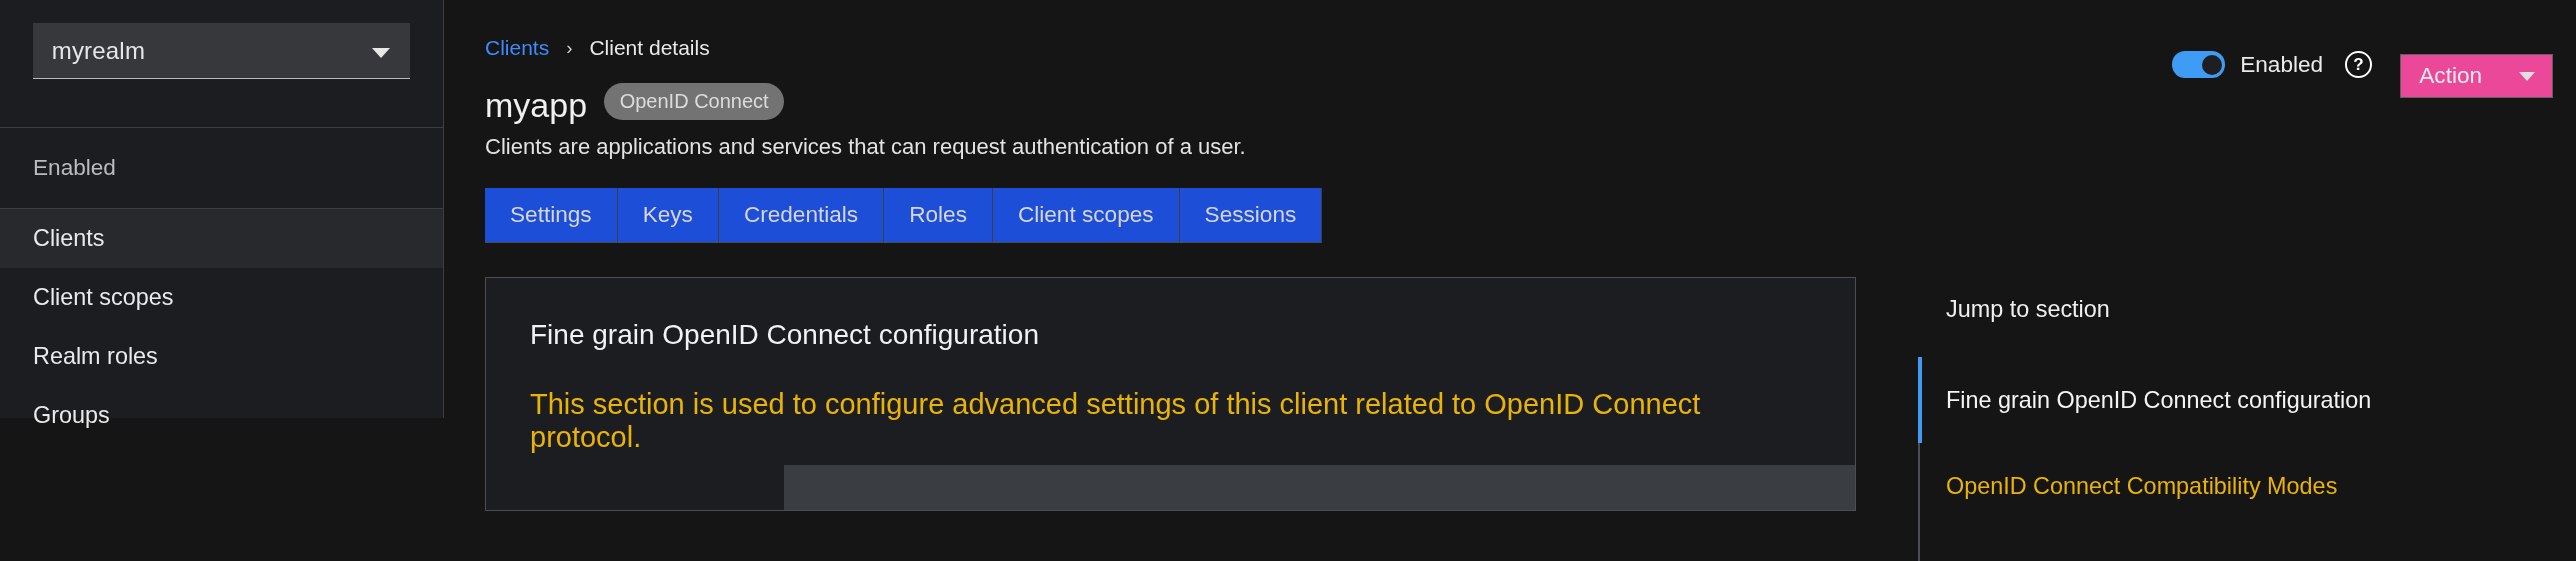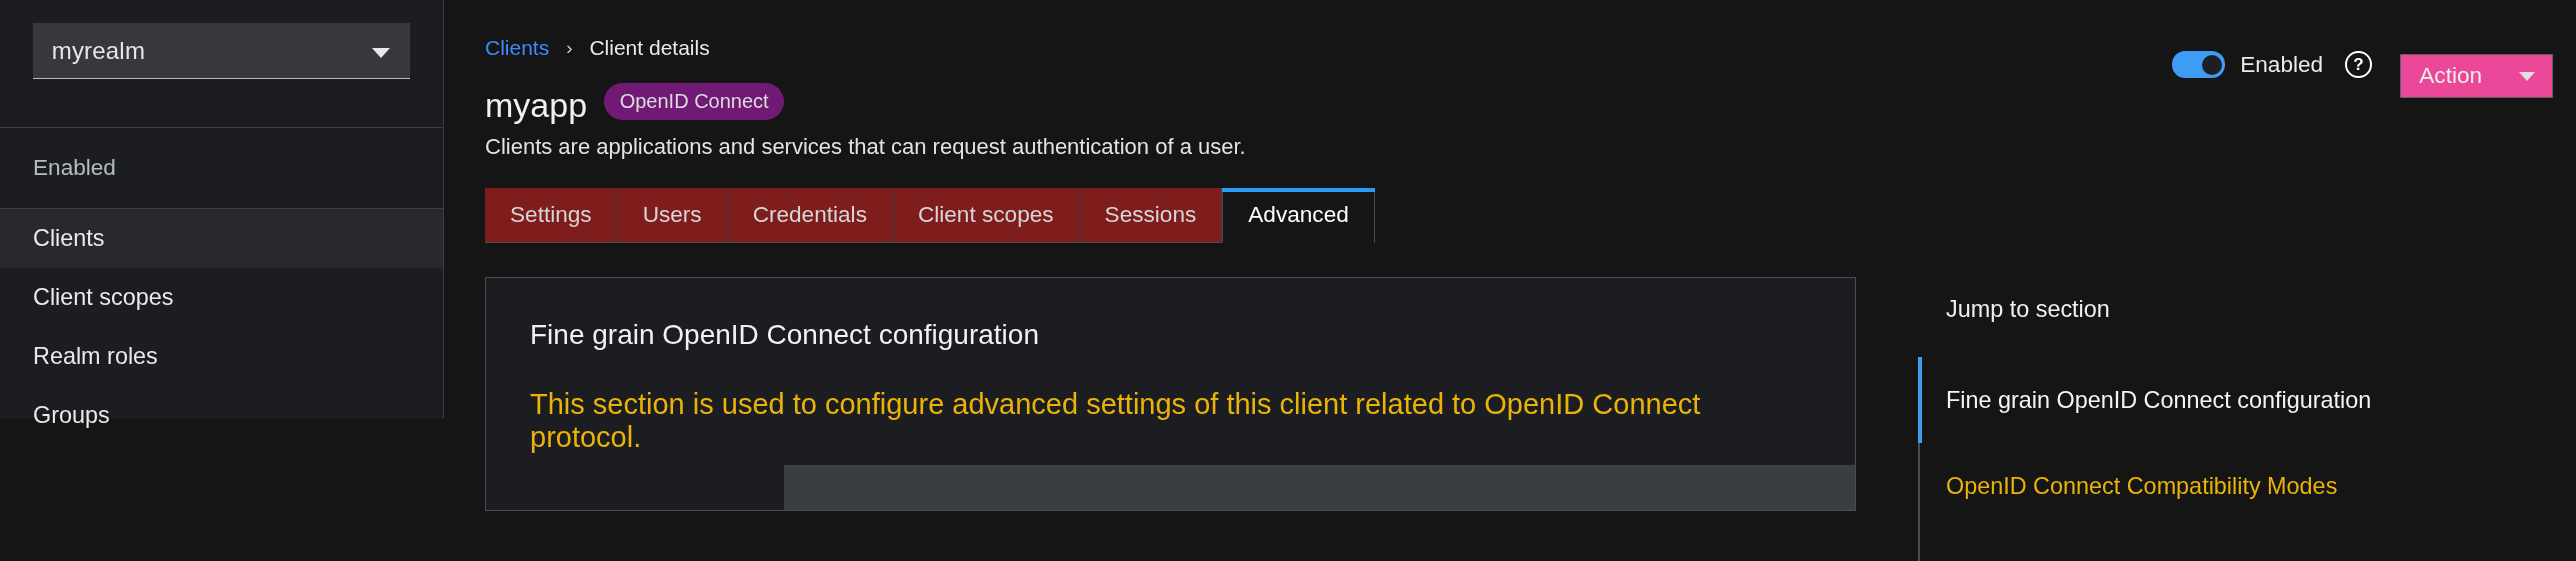--- a/index.html
+++ b/index.html
@@ -82,21 +82,21 @@
     display: flex; align-items: flex-end;
     padding: 23.4px 0 0 41px;
     position: relative;
   }
   .title-main {
     font-size: 34px; font-weight: 400; color: #f0f0f0;
     line-height: 1;
   }
   .title-badge {
     margin-left: 17px; margin-bottom: 1.6px;
-    background: #701a75; color: #dcdcdc;
+    background: #737373; color: #dcdcdc;
     font-size: 20px;
     padding: 7px 15.6px;
     border-radius: 20px;
     white-space: nowrap;
     text-align: right;
   }
   .subtitle {
     padding: 12.5px 0 0 41px;
     font-size: 22px; color: #e3e3e3;
   }
@@ -142,21 +142,21 @@
   }
 
   
   .tabs {
     display: flex; align-items: stretch;
     margin: 28px 0 0 41px;
     height: 55px;
     position: relative;
   }
   .tab {
-    background: #7f1d1d;
+    background: #1d4ed8;
     border-right: 0.8px solid #3c3f42;
     border-bottom: 0.8px solid #4a4d51;
     display: flex; align-items: center;
     padding: 0 25px;
     font-size: 22.6px; color: #d6d6d6;
     cursor: pointer;
     position: relative;
   }
   .tab:first-child { border-left: 0.8px solid #3c3f42; }
   .tab.active {
@@ -298,33 +298,33 @@
         <span class="action-caret"></span>
       </div>
     </div>
 
     <div class="tabs">
       <div class="tabs-rule"></div>
       <div class="tab">
         <span>Settings</span>
       </div>
       <div class="tab">
-        <span>Users</span>
+        <span>Keys</span>
       </div>
       <div class="tab">
         <span>Credentials</span>
       </div>
       <div class="tab">
+        <span>Roles</span>
+      </div>
+      <div class="tab">
         <span>Client scopes</span>
       </div>
       <div class="tab">
         <span>Sessions</span>
-      </div>
-      <div class="tab active">
-        <span>Advanced</span>
       </div>
     </div>
 
     <div class="content-row">
 
       <section class="card">
         <h2 class="card-title">Fine grain OpenID Connect configuration</h2>
         <p class="card-desc">This section is used to configure advanced settings of this client related to OpenID Connect protocol.</p>
         <div class="form-field"></div>
       </section>

